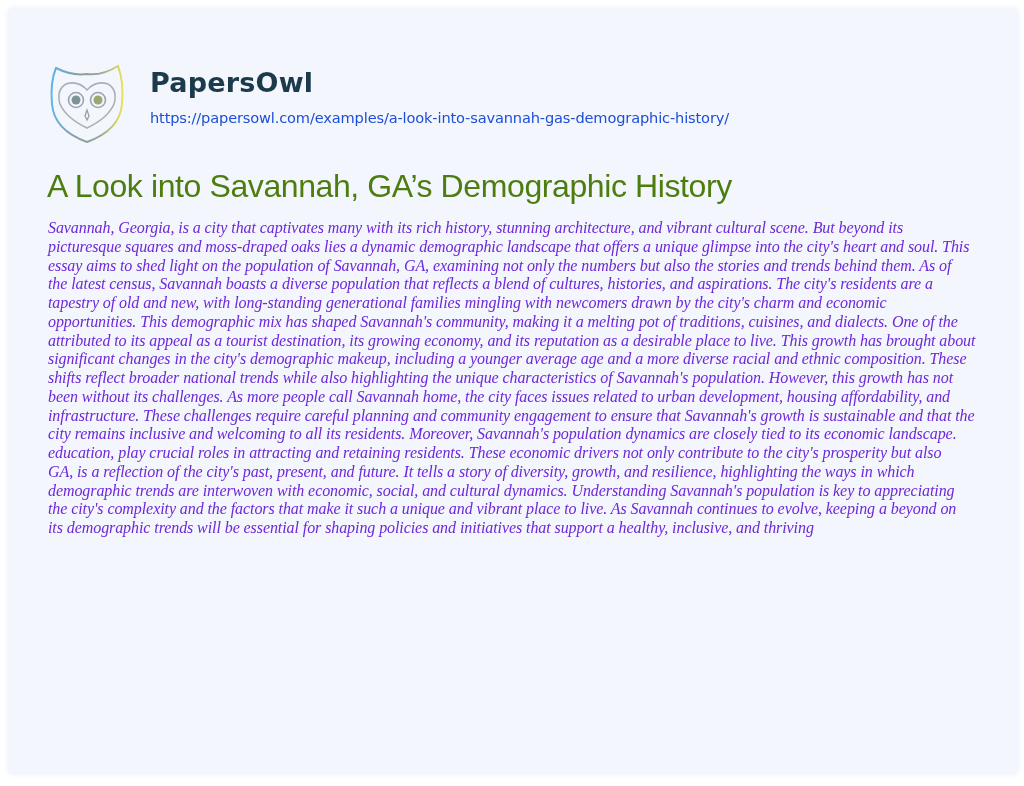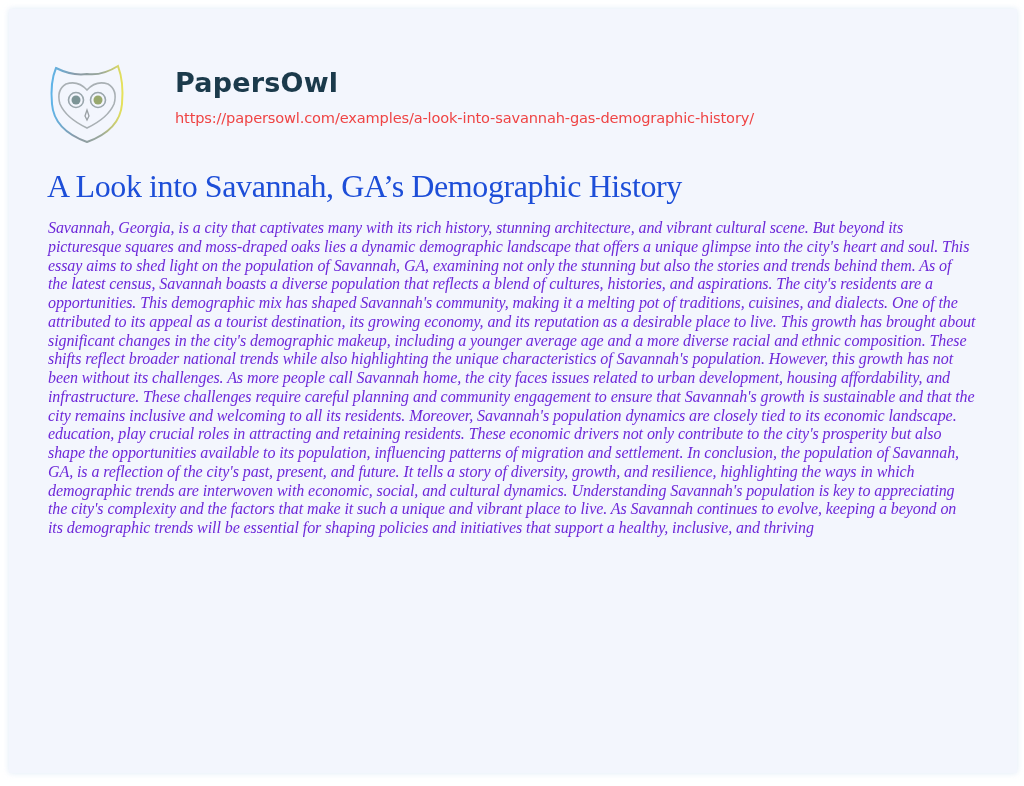--- a/index.html
+++ b/index.html
@@ -30,47 +30,46 @@
     .logo {
       width: 78px;
       height: 84px;
       margin-right: 24px;
       margin-top: -3px;
     }
     .brand-block {
       display: flex;
       flex-direction: column;
       margin-top: 2px;
-      margin-left: 25px;
     }
     .brand-name {
       font-family: "DejaVu Sans", sans-serif;
       font-weight: bold;
       font-size: 27px;
       color: #1b3a4b;
       letter-spacing: 0.2px;
       line-height: 32px;
     }
     .brand-url {
       font-family: "DejaVu Sans", sans-serif;
       font-size: 14.6px;
-      color: #ef4444;
+      color: #1d4ed8;
       margin-top: 10px;
       text-decoration: none;
       letter-spacing: -0.15px;
     }
     .title {
       position: absolute;
       left: 47px;
       top: 168px;
       margin: 0;
-      font-family: Liberation Serif, serif;
+      font-family: Liberation Sans, sans-serif;
       font-weight: normal;
       font-size: 32px;
-      color: #1d4ed8;
+      color: #4d7c0f;
       letter-spacing: -0.4px;
       white-space: nowrap;
     }
     .body-text {
       position: absolute;
       left: 48px;
       top: 219px;
       width: 940px;
       margin: 0;
       font-family: "Liberation Serif", serif;
@@ -117,28 +116,28 @@
     <span class="brand-name">PapersOwl</span>
     <a class="brand-url">https://papersowl.com/examples/a-look-into-savannah-gas-demographic-history/</a>
   </div>
 </div>
 
 <h1 class="title">A Look into Savannah, GA’s Demographic History</h1>
 
 <div class="body-text">
   <span class="line">Savannah, Georgia, is a city that captivates many with its rich history, stunning architecture, and vibrant cultural scene. But beyond its</span>
   <span class="line">picturesque squares and moss-draped oaks lies a dynamic demographic landscape that offers a unique glimpse into the city's heart and soul. This</span>
-  <span class="line">essay aims to shed light on the population of Savannah, GA, examining not only the stunning but also the stories and trends behind them. As of</span>
+  <span class="line">essay aims to shed light on the population of Savannah, GA, examining not only the numbers but also the stories and trends behind them. As of</span>
   <span class="line">the latest census, Savannah boasts a diverse population that reflects a blend of cultures, histories, and aspirations. The city's residents are a</span>
+  <span class="line">tapestry of old and new, with long-standing generational families mingling with newcomers drawn by the city's charm and economic</span>
   <span class="line">opportunities. This demographic mix has shaped Savannah's community, making it a melting pot of traditions, cuisines, and dialects. One of the</span>
   <span class="line">attributed to its appeal as a tourist destination, its growing economy, and its reputation as a desirable place to live. This growth has brought about</span>
   <span class="line">significant changes in the city's demographic makeup, including a younger average age and a more diverse racial and ethnic composition. These</span>
   <span class="line">shifts reflect broader national trends while also highlighting the unique characteristics of Savannah's population. However, this growth has not</span>
   <span class="line">been without its challenges. As more people call Savannah home, the city faces issues related to urban development, housing affordability, and</span>
   <span class="line">infrastructure. These challenges require careful planning and community engagement to ensure that Savannah's growth is sustainable and that the</span>
   <span class="line">city remains inclusive and welcoming to all its residents. Moreover, Savannah's population dynamics are closely tied to its economic landscape.</span>
   <span class="line">education, play crucial roles in attracting and retaining residents. These economic drivers not only contribute to the city's prosperity but also</span>
-  <span class="line">shape the opportunities available to its population, influencing patterns of migration and settlement. In conclusion, the population of Savannah,</span>
   <span class="line">GA, is a reflection of the city's past, present, and future. It tells a story of diversity, growth, and resilience, highlighting the ways in which</span>
   <span class="line">demographic trends are interwoven with economic, social, and cultural dynamics. Understanding Savannah's population is key to appreciating</span>
   <span class="line">the city's complexity and the factors that make it such a unique and vibrant place to live. As Savannah continues to evolve, keeping a beyond on</span>
   <span class="line">its demographic trends will be essential for shaping policies and initiatives that support a healthy, inclusive, and thriving</span>
 </div>
 
 </body></html>

